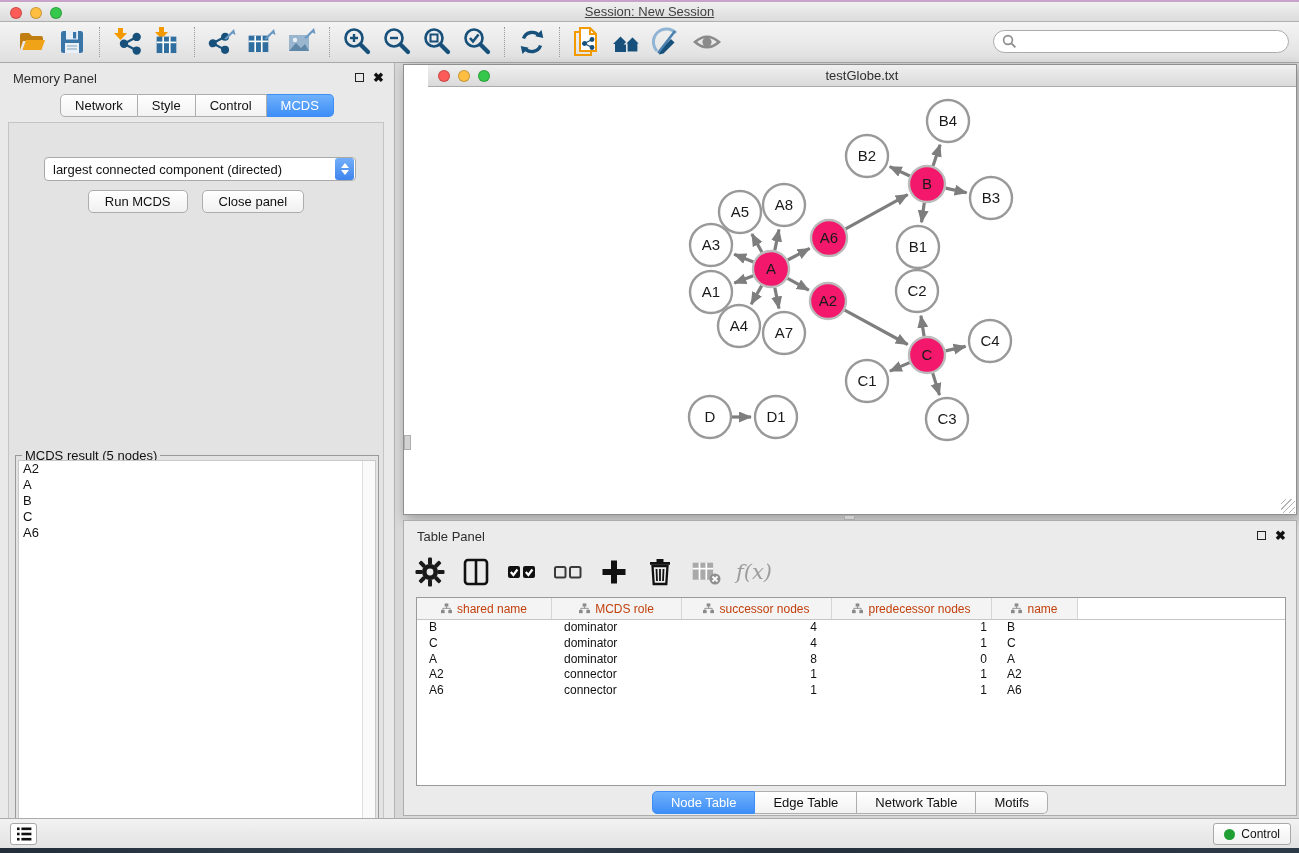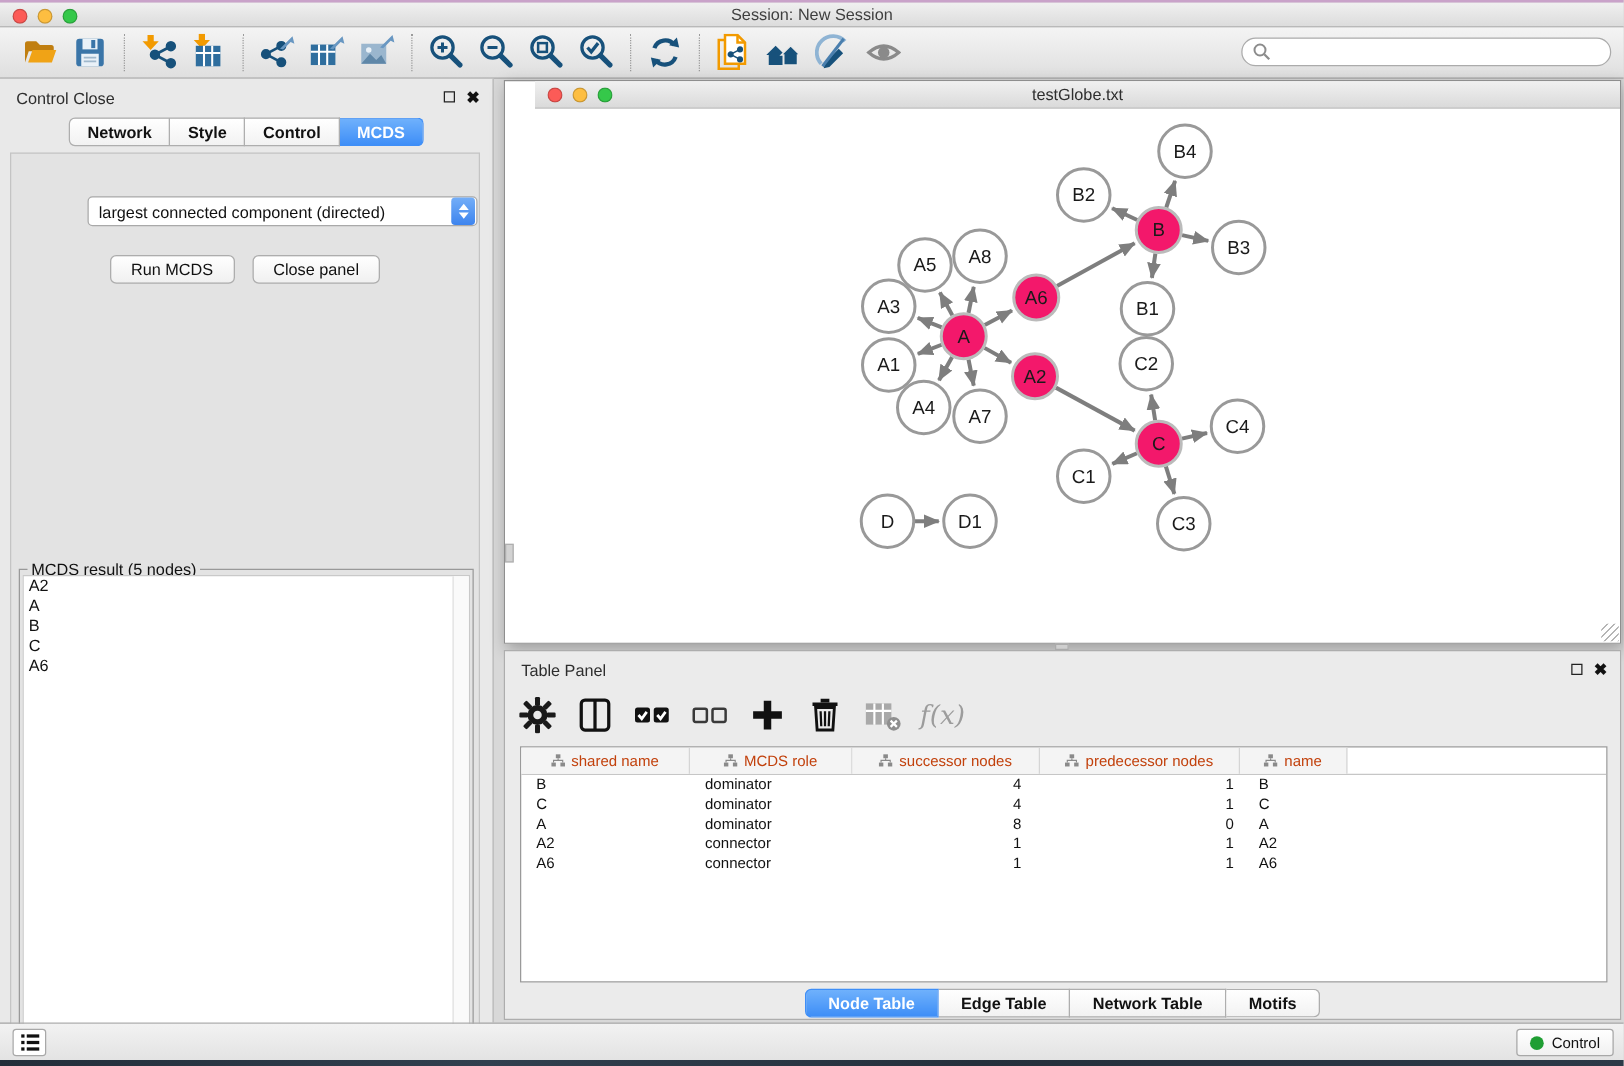--- a/index.html
+++ b/index.html
@@ -4,58 +4,58 @@
 <style>
   * { margin:0; padding:0; box-sizing:border-box; }
   html,body { width:1299px; height:853px; }
   body { font-family:"Liberation Sans", sans-serif; background:#D8D8D8; position:relative; overflow:hidden; }
   .abs { position:absolute; }
 
   
   .titlebar { left:0; top:0; width:1299px; height:22px;
     background:linear-gradient(#F0F0F0,#DCDCDC);
     border-top:2px solid #C9A2C9; border-bottom:1px solid #AFAFAF; }
-  .titlebar .title { width:100%; text-align:center; font-size:13px; color:#3f3f3f; line-height:20px; }
+  .titlebar .title { width:100%; text-align:center; font-size:13px; color:#3f3f3f; line-height:20px;text-decoration:underline; }
   .lights { position:absolute; left:10px; top:5px; display:flex; gap:8px; }
   .light { width:12px; height:12px; border-radius:50%; border:1px solid rgba(0,0,0,.2); }
   .light.red{background:#FC5B57}.light.yellow{background:#FDBE41}.light.green{background:#35C84A}
 
   
   .toolbar { left:0; top:22px; width:1299px; height:41px;
     background:linear-gradient(#F4F4F4,#DFDFDF); border-bottom:1px solid #A8A8A8;
     display:flex; align-items:center; padding-left:12px; }
   .tb-icon { width:40px; height:34px; display:flex; align-items:center; justify-content:center; cursor:pointer; }
   .tb-sep { width:0; height:30px; border-left:1px dotted #9a9a9a; margin:0 7px; }
   .searchbox { position:absolute; right:10px; top:8px; width:296px; height:23px; background:#fff;
     border:1px solid #ABABAB; border-radius:12px; display:flex; align-items:center; padding-left:8px; }
 
   
   .control-panel { left:0; top:63px; width:395px; height:755px; background:#E9E9E9; border-right:1px solid #B3B3B3; }
   .cp-header { position:relative; height:28px; }
   .cp-title { position:absolute; left:13px; top:8px; font-size:13px; color:#2e2e2e; }
   .win-ctrls { position:absolute; right:10px; top:9px; display:flex; gap:9px; align-items:center; }
   .float-btn { width:9px; height:9px; border:1.5px solid #222; display:inline-block; }
   .close-btn { font-size:13px; font-weight:bold; color:#111; line-height:11px; cursor:pointer; }
-  .seg-tabs { display:flex; justify-content:center; margin-top:3px;font-weight:bold; }
+  .seg-tabs { display:flex; justify-content:center; margin-top:3px; }
   .seg { border:1px solid #AEAEAE; border-left:none; background:linear-gradient(#FFFFFF,#F2F2F2);
     font-size:13px; color:#111; padding:3px 14px; cursor:pointer; }
   .seg:first-child { border-left:1px solid #AEAEAE; border-radius:5px 0 0 5px; }
   .seg:last-child { border-radius:0 5px 5px 0; }
   .seg.sel { background:linear-gradient(#6FB1FC,#3E8EF7); color:#fff; border-color:#3E8EF7; }
   .cp-inner { position:absolute; left:8px; top:59px; width:376px; height:739px;
     background:#E3E3E3; border:1px solid #C4C4C4; }
   .opt-label { text-align:center; font-size:13px; font-weight:bold; color:#1c1c1c; margin-top:12px; }
   .dropdown { position:absolute; left:35px; top:34px; width:312px; height:24px; background:#fff;
-    border:1px solid #A9A9A9; border-radius:4px; display:flex; align-items:center; cursor:pointer;margin-left:26px; }
+    border:1px solid #A9A9A9; border-radius:4px; display:flex; align-items:center; cursor:pointer; }
   .dropdown .dd-text { flex:1; font-size:13px; color:#111; padding-left:8px; white-space:nowrap; }
   .dd-stepper { width:19px; height:22px; border-radius:3px; margin-right:1px;
     background:linear-gradient(#74AEF8,#3D84EE); display:flex; flex-direction:column; align-items:center; justify-content:center; gap:2px; }
   .dd-stepper .tri-up { width:0;height:0;border-left:4px solid transparent;border-right:4px solid transparent;border-bottom:5px solid #fff; }
   .dd-stepper .tri-dn { width:0;height:0;border-left:4px solid transparent;border-right:4px solid transparent;border-top:5px solid #fff; }
-  .btn-row { position:absolute; left:0; top:81px; width:100%; display:flex; justify-content:center; gap:14px; }
+  .btn-row { position:absolute; left:0; top:67px; width:100%; display:flex; justify-content:center; gap:14px; }
   .mac-btn { background:linear-gradient(#FFFFFF,#F0F0F0); border:1px solid #ADADAD; border-radius:5px;
     font-size:13px; color:#111; padding:3px 16px; cursor:pointer; }
   .groupbox { position:absolute; left:6px; top:332px; width:364px; height:400px; border:1px solid #999; }
   .groupbox .legend { position:absolute; left:6px; top:-8px; background:#E3E3E3; padding:0 3px; font-size:13px; color:#111; }
   .mcds-list { position:absolute; left:2px; top:4px; right:2px; bottom:2px; background:#fff; border:1px solid #C9C9C9; }
   .mcds-item { font-size:13px; color:#111; line-height:16px; padding-left:4px; }
   .list-scroll { position:absolute; right:0; top:0; bottom:0; width:13px; background:#FAFAFA; border-left:1px solid #E0E0E0; }
 
   
   .net-window { left:403px; top:64px; width:894px; height:451px; background:#fff;
@@ -263,21 +263,21 @@
   </div>
 <div class="searchbox" style="top:30px;">
   <svg width="15" height="15" viewBox="0 0 15 15">
     <circle cx="6" cy="6" r="4.4" fill="none" stroke="#8C8C8C" stroke-width="1.6"></circle>
     <line x1="9.4" y1="9.4" x2="13.4" y2="13.4" stroke="#8C8C8C" stroke-width="1.8"></line>
   </svg>
 </div>
 
 <div class="abs control-panel">
   <div class="cp-header">
-    <span class="cp-title">Control Close</span>
+    <span class="cp-title">Memory Panel</span>
     <span class="win-ctrls">
       <span class="float-btn"></span>
       <span class="close-btn">✖</span>
     </span>
   </div>
   <div class="seg-tabs" id="cp-tabs">
       <span class="seg">Network</span>
       <span class="seg">Style</span>
       <span class="seg">Control</span>
       <span class="seg sel">MCDS</span>

